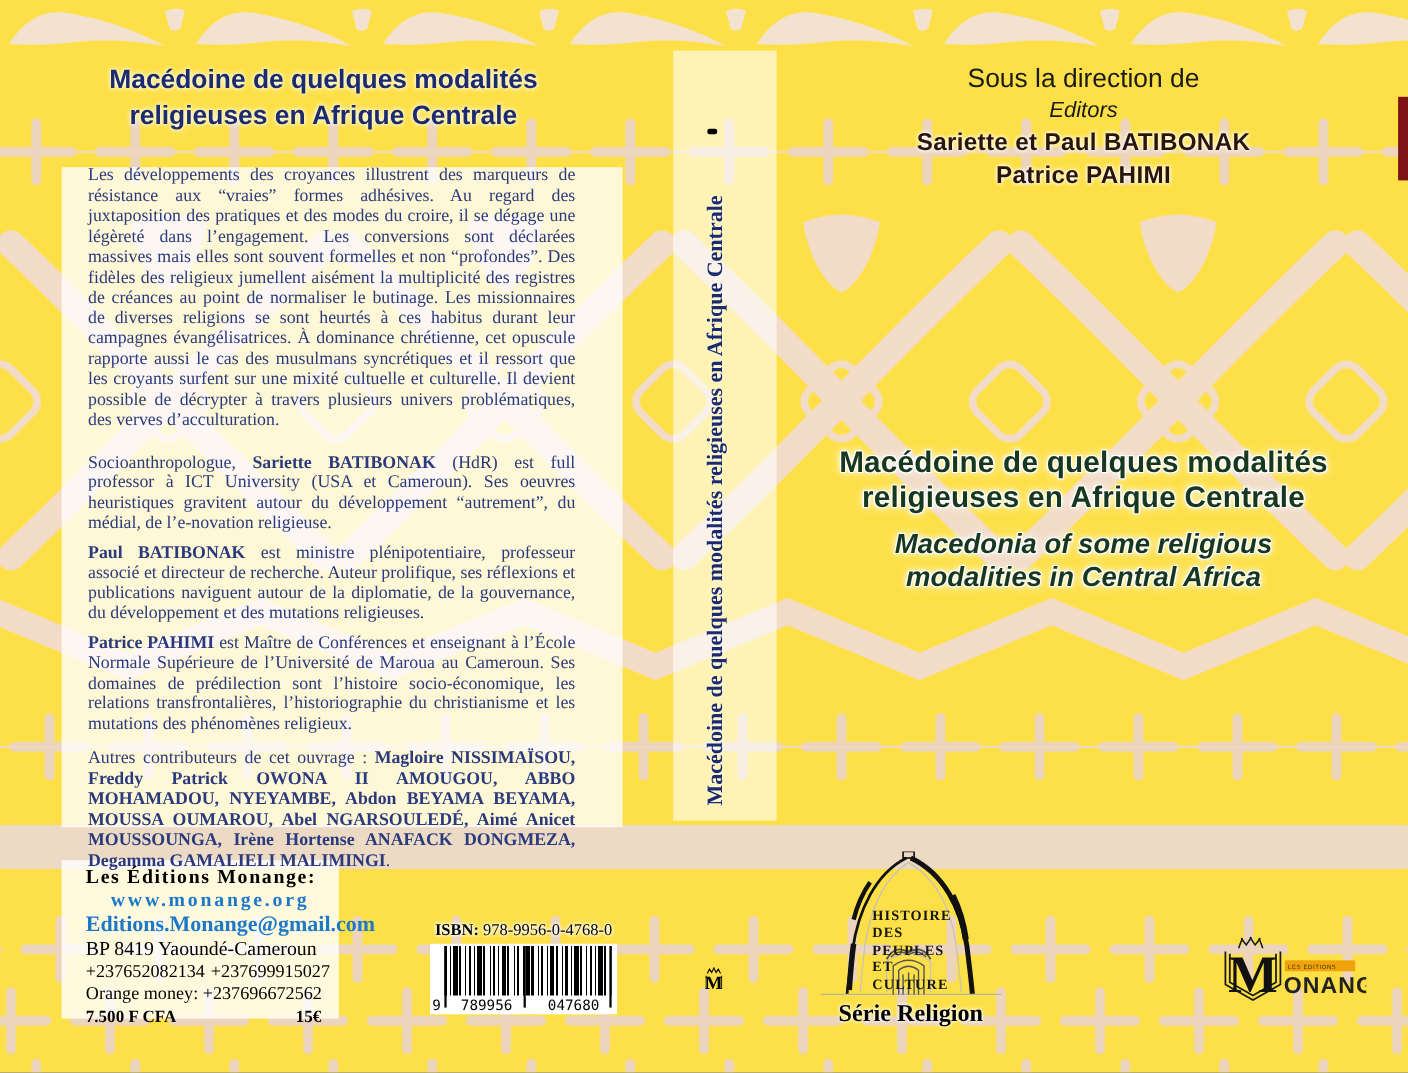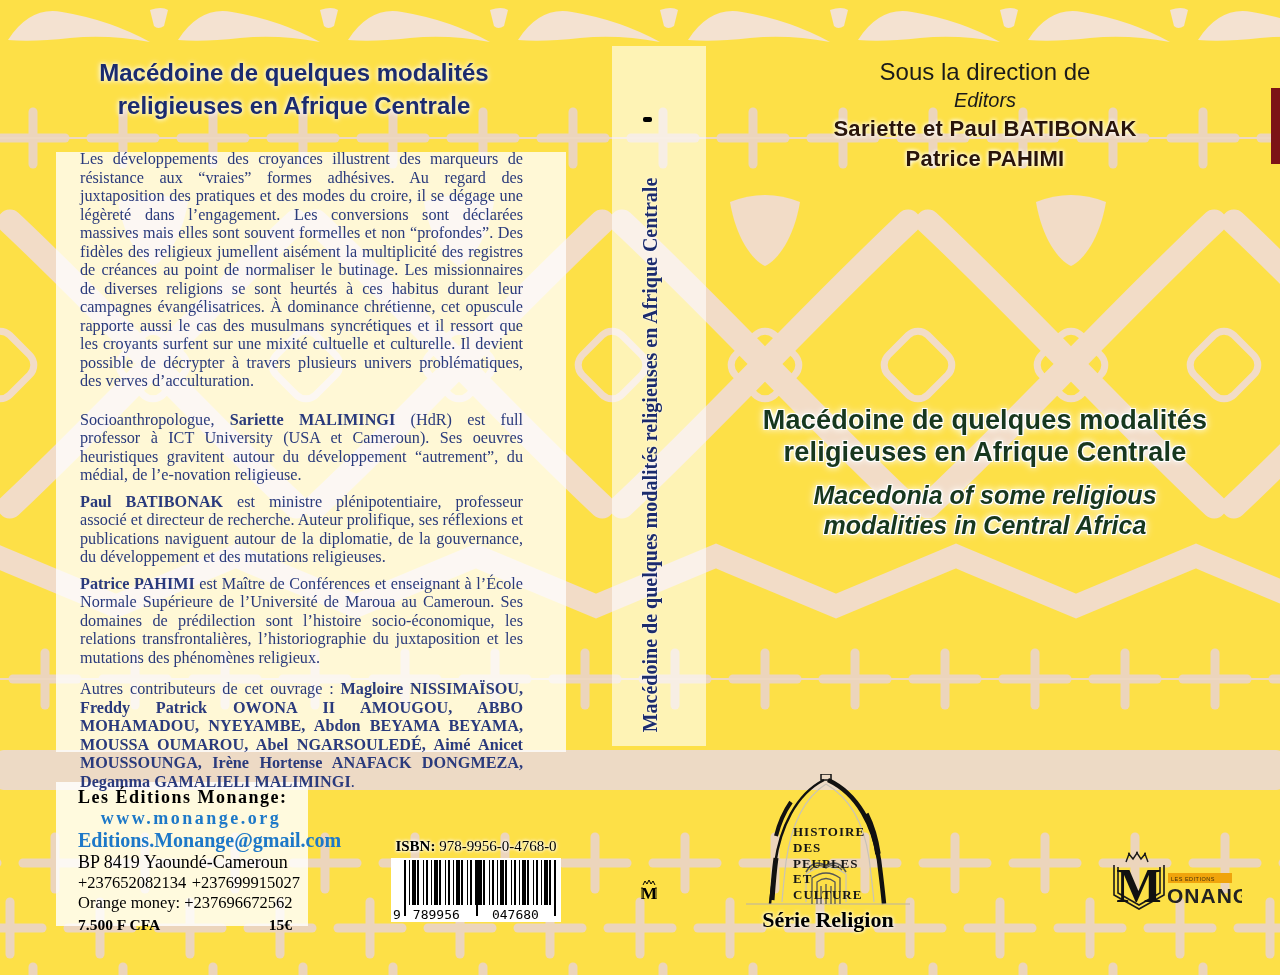--- a/index.html
+++ b/index.html
@@ -37,21 +37,21 @@
   .barcode{position:relative;width:170px;height:64px;background:#fff;margin:3px auto 0;}
   .bars{position:absolute;left:13px;right:5px;top:2px;height:45px;
     background:repeating-linear-gradient(90deg,#000 0,#000 2px,#fff 2px,#fff 5px,#000 5px,#000 6px,
       #fff 6px,#fff 8px,#000 8px,#000 12px,#fff 12px,#fff 13px,#000 13px,#000 15px,#fff 15px,#fff 19px,
       #000 19px,#000 20px,#fff 20px,#fff 22px);}
   .guard{position:absolute;top:2px;width:2px;height:56px;background:#000;}
   .g1{left:13px}.g2{left:50%}.g3{right:5px}
   .bdigits{position:absolute;left:0;right:0;bottom:0;display:flex;align-items:flex-end;
     font-family:"DejaVu Sans Mono",monospace;font-size:13px;line-height:15px;}
   .bdigits span{background:#fff;padding:0 2px;}
-  .bdigits .d2,.bdigits .d3{flex:1;text-align:left;margin:0 8px;}
+  .bdigits .d2,.bdigits .d3{flex:1;text-align:center;margin:0 8px;}
 
   
   .spine-dash{position:absolute;left:643px;top:117px;width:9px;height:5px;background:#000;border-radius:2px;}
   .spine-title{position:absolute;left:360px;top:436px;width:580px;height:38px;line-height:38px;
     transform:rotate(-90deg);text-align:center;font-weight:bold;font-size:20px;color:#1b2b6e;
     text-shadow:0 0 3px rgba(255,255,255,.9);}
   .spine-logo{position:absolute;left:639px;top:878px;}
 
   
   .front-head{position:absolute;left:725px;top:58px;width:520px;text-align:center;
@@ -141,23 +141,23 @@
   <div class="red-bar"></div>
 
   <section>
     <div class="back-title">
       <div>Macédoine de quelques modalités</div>
       <div>religieuses en Afrique Centrale</div>
     </div>
 
     <div class="back-text">
       <p>Les développements des croyances illustrent des marqueurs de résistance aux “vraies” formes adhésives. Au regard des juxtaposition des pratiques et des modes du croire, il se dégage une légèreté dans l’engagement. Les conversions sont déclarées massives mais elles sont souvent formelles et non “profondes”. Des fidèles des religieux jumellent aisément la multiplicité des registres de créances au point de normaliser le butinage. Les missionnaires de diverses religions se sont heurtés à ces habitus durant leur campagnes évangélisatrices. À dominance chrétienne, cet opuscule rapporte aussi le cas des musulmans syncrétiques et il ressort que les croyants surfent sur une mixité cultuelle et culturelle. Il devient possible de décrypter à travers plusieurs univers problématiques, des verves d’acculturation.</p>
-      <p class="bio"><span>Socioanthropologue, </span><b>Sariette MALIMINGI</b><span> (HdR) est full professor à ICT University (USA et Cameroun). Ses oeuvres heuristiques gravitent autour du développement “autrement”, du médial, de l’e-novation religieuse.</span></p>
+      <p class="bio"><span>Socioanthropologue, </span><b>Sariette BATIBONAK</b><span> (HdR) est full professor à ICT University (USA et Cameroun). Ses oeuvres heuristiques gravitent autour du développement “autrement”, du médial, de l’e-novation religieuse.</span></p>
       <p class="bio"><span></span><b>Paul BATIBONAK</b><span> est ministre plénipotentiaire, professeur associé et directeur de recherche. Auteur prolifique, ses réflexions et publications naviguent autour de la diplomatie, de la gouvernance, du développement et des mutations religieuses.</span></p>
-      <p class="bio" id="bio3"><span></span><b>Patrice PAHIMI</b><span> est Maître de Conférences et enseignant à l’École Normale Supérieure de l’Université de Maroua au Cameroun. Ses domaines de prédilection sont l’histoire socio-économique, les relations transfrontalières, l’historiographie du juxtaposition et les mutations des phénomènes religieux.</span></p>
+      <p class="bio" id="bio3"><span></span><b>Patrice PAHIMI</b><span> est Maître de Conférences et enseignant à l’École Normale Supérieure de l’Université de Maroua au Cameroun. Ses domaines de prédilection sont l’histoire socio-économique, les relations transfrontalières, l’historiographie du christianisme et les mutations des phénomènes religieux.</span></p>
       <p id="contributors"><span>Autres contributeurs de cet ouvrage : </span><b>Magloire NISSIMAÏSOU, Freddy Patrick OWONA II AMOUGOU, ABBO MOHAMADOU, NYEYAMBE, Abdon BEYAMA BEYAMA, MOUSSA OUMAROU, Abel NGARSOULEDÉ, Aimé Anicet MOUSSOUNGA, Irène Hortense ANAFACK DONGMEZA, Degamma GAMALIELI MALIMINGI</b><span>.</span></p>
     </div>
 
     <div class="publisher">
       <div class="pub-name">Les Éditions Monange:</div>
       <div class="pub-web">www.monange.org</div>
       <div class="pub-email">Editions.Monange@gmail.com</div>
       <div class="pub-addr">BP 8419 Yaoundé-Cameroun</div>
       <div class="pub-phones">
         <span>+237652082134</span>

